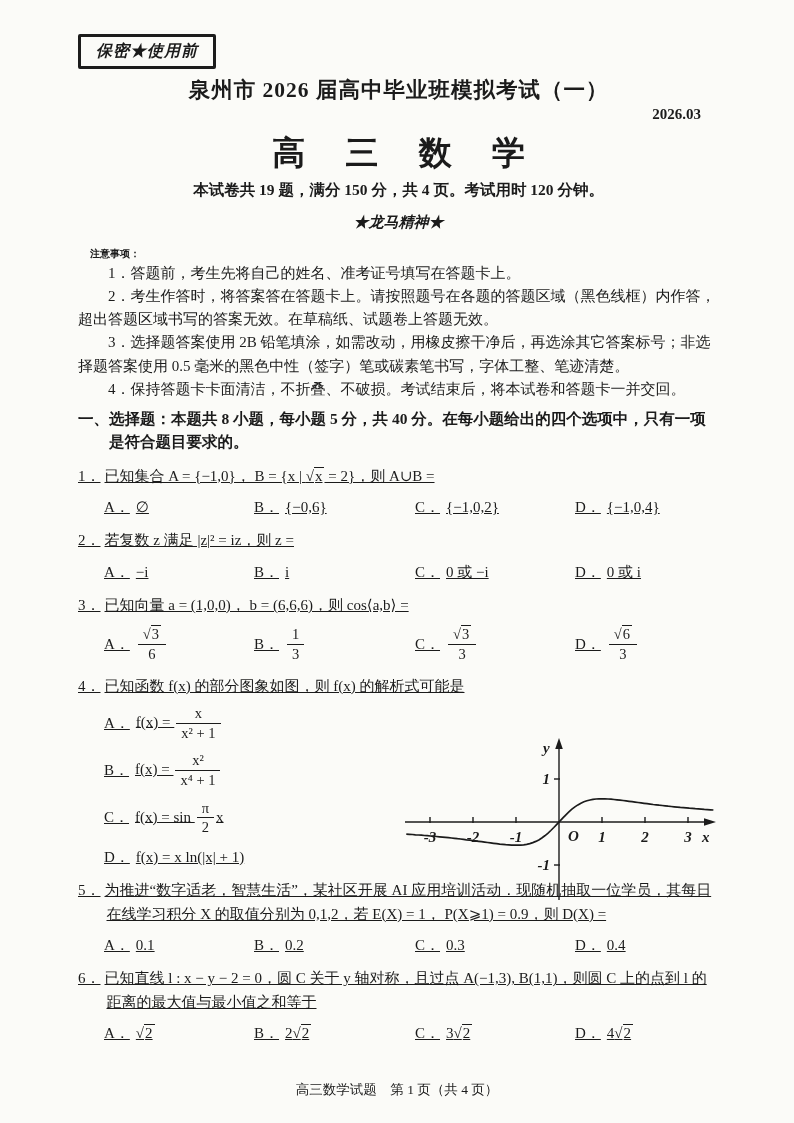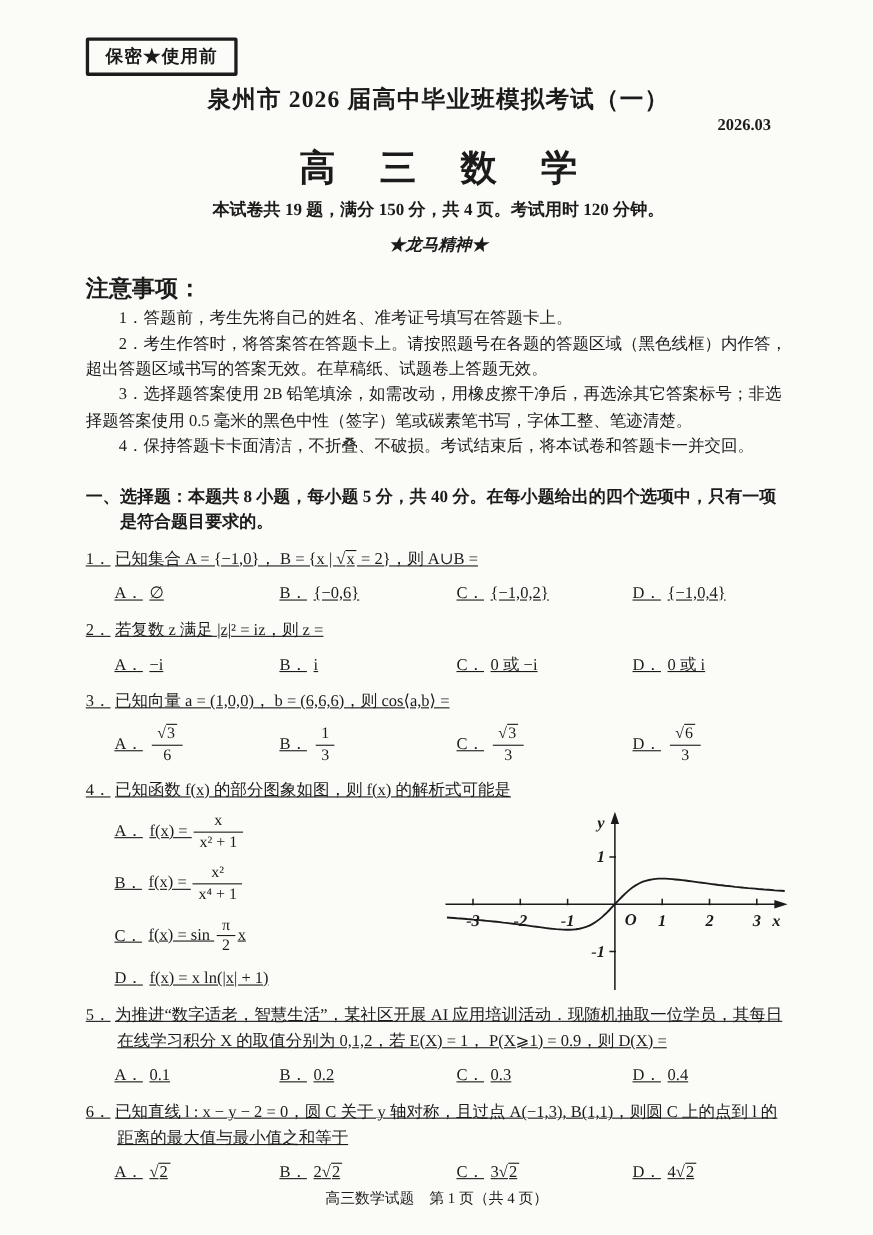--- a/index.html
+++ b/index.html
@@ -15,20 +15,21 @@
     overflow:hidden;
   }
   .stamp{
     display:inline-block;
     border:3px solid #1c1c1c;
     border-radius:2px;
     padding:4px 15px;
     font-weight:bold;
     font-size:16px;
     letter-spacing:1px;
+    font-style:italic;
   }
   .exam-title{
     text-align:center;
     font-size:21.5px;
     font-weight:bold;
     margin:6px 0 0 0;
     letter-spacing:1px;
   }
   .exam-date{
     text-align:right;
@@ -51,27 +52,27 @@
     font-size:15.5px;
   }
   .motto{
     text-align:center;
     font-weight:bold;
     font-style:italic;
     font-size:15px;
     margin-top:12px;
   }
   .notice{margin-top:14px;font-size:15px;line-height:1.55;}
-  .notice-heading{font-weight:bold;font-size:21px;}
+  .notice-heading{font-weight:bold;font-size:10px;margin-left:12px;}
   .notice p{margin:0;text-indent:2em;}
   .sec-heading{
     font-weight:bold;
     font-size:15.5px;
     line-height:1.5;
-    margin-top:22px;
+    margin-top:6px;
     padding-left:2em;
     text-indent:-2em;
   }
   .q{margin-top:11px;font-size:15px;text-decoration:underline;}
   .q .stem{margin:0;line-height:1.55;padding-left:1.9em;text-indent:-1.9em;}
   .qnum{padding-right:4px;}
   .opts-row{
     display:grid;
     grid-template-columns:150px 161px 160px 1fr;
     padding-left:26px;

